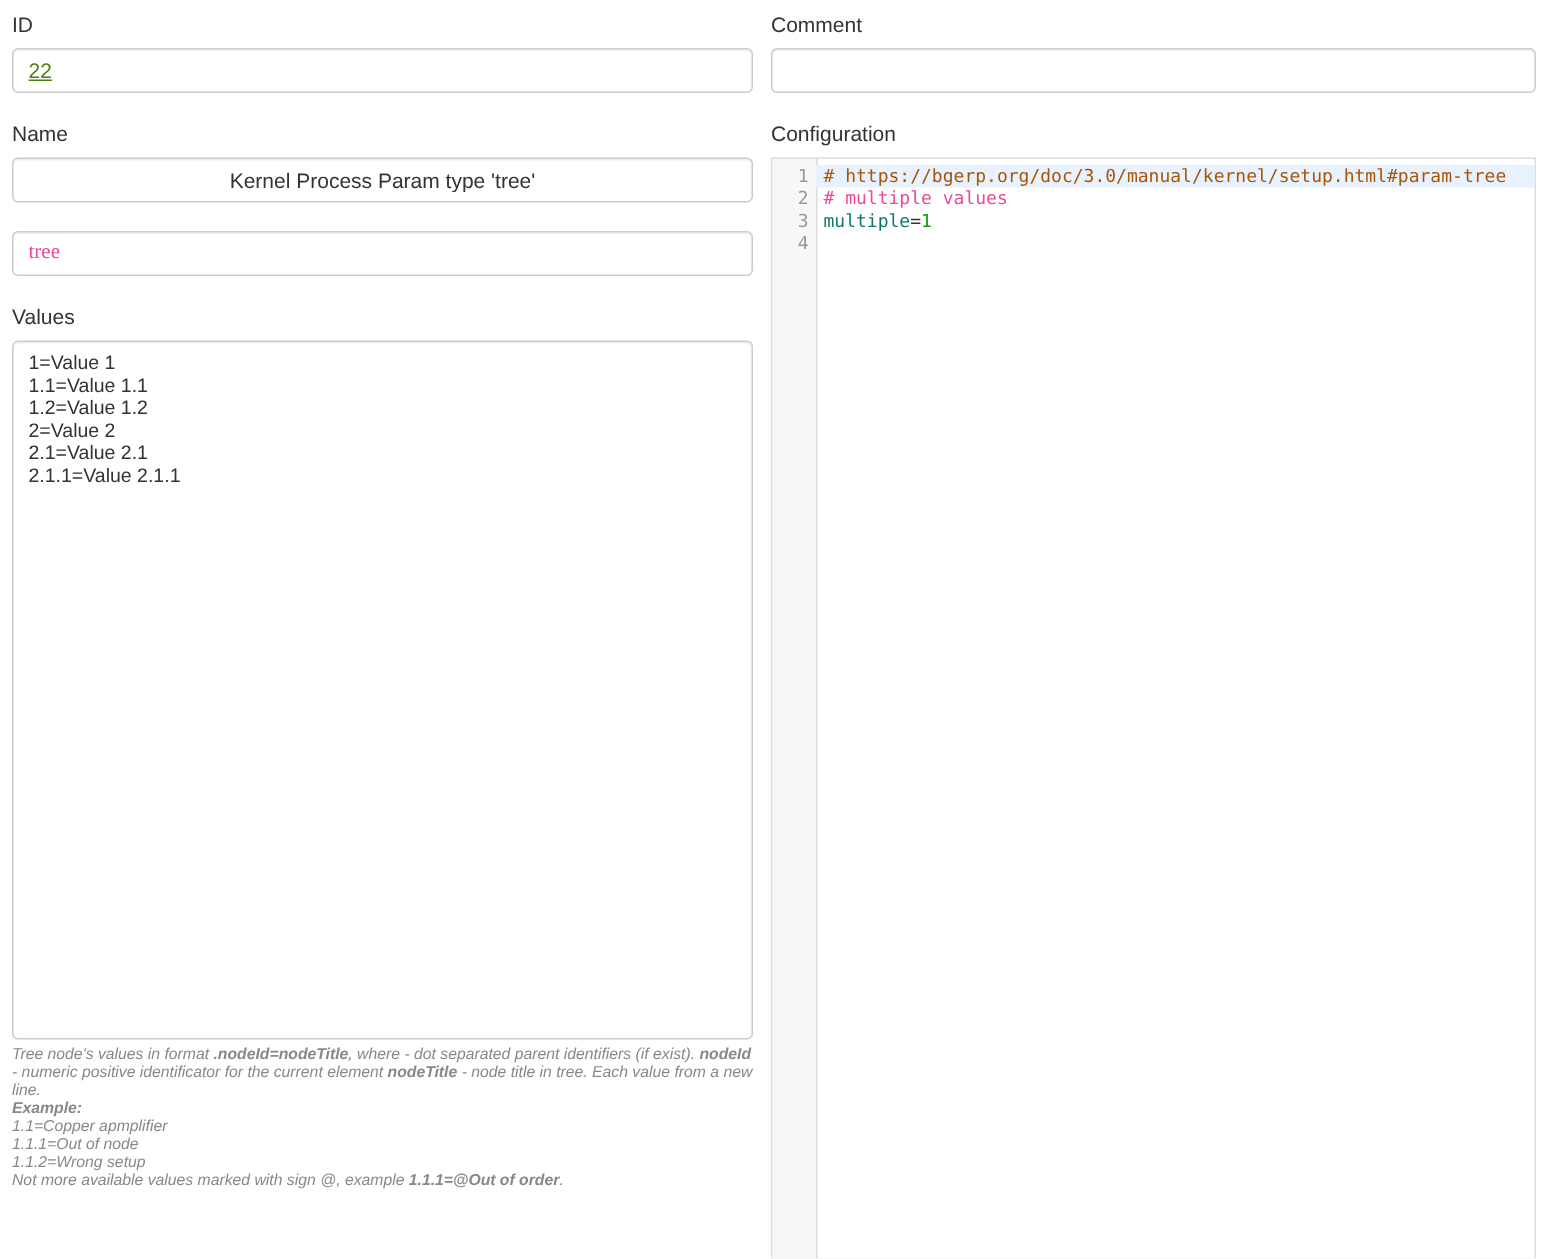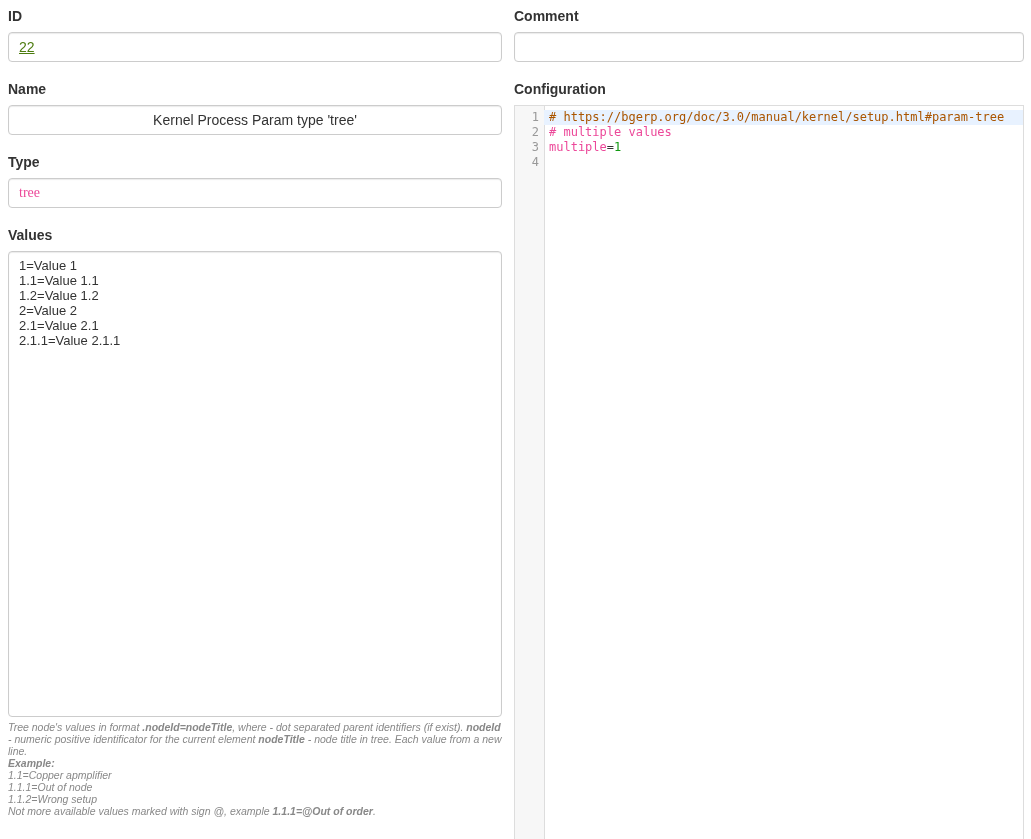--- a/index.html
+++ b/index.html
@@ -11,21 +11,21 @@
   }
   .page {
     display: grid;
     grid-template-columns: 494px 510px;
     column-gap: 12px;
     padding: 8px 7px 0 8px;
   }
   .form-group { margin-bottom: 19px; }
   .form-label {
     display: block;
-    font-size: 14px; font-weight: 700; line-height: 16px;
+    font-size: 14px; font-weight: 400; line-height: 16px;
     color: #333; margin: 0 0 8px 0;
   }
   .text-input {
     display: block; width: 100%; height: 30px;
     padding: 4px 10px;
     font-family: "Liberation Sans", "DejaVu Sans", sans-serif;
     font-size: 14px; color: #555;
     background: #fff;
     border: 1px solid #ccc; border-radius: 4px;
     box-shadow: inset 0 1px 1px rgba(0,0,0,0.08);
@@ -86,21 +86,20 @@
       <label class="form-label">ID</label>
       <input class="text-input muted-dark" type="text" readonly="" value="22" style="">
     </div>
 
     <div class="form-group">
       <label class="form-label">Name</label>
       <input class="text-input dark" type="text" value="Kernel Process Param type 'tree'" style="">
     </div>
 
     <div class="form-group">
-      <label class="form-label">Type</label>
       <input class="text-input muted" type="text" readonly="" value="tree" style="">
     </div>
 
     <div class="form-group values-group">
       <label class="form-label">Values</label>
       <textarea class="values-textarea" spellcheck="false" style="">1=Value 1
 1.1=Value 1.1
 1.2=Value 1.2
 2=Value 2
 2.1=Value 2.1
@@ -131,21 +130,21 @@
             <div class="cm-line active">
               <div class="cm-num">1</div>
               <div class="cm-code"><span style="color: rgb(170, 85, 0);"># https://bgerp.org/doc/3.0/manual/kernel/setup.html#param-tree</span></div>
             </div>
             <div class="cm-line">
               <div class="cm-num">2</div>
               <div class="cm-code"><span style="color: #ec4899;"># multiple values</span></div>
             </div>
             <div class="cm-line">
               <div class="cm-num">3</div>
-              <div class="cm-code"><span style="color: #ec4899;">multiple</span><span style="color: rgb(51, 51, 51);">=</span><span style="color: rgb(17, 153, 17);">1</span></div>
+              <div class="cm-code"><span style="color: #0f766e;">multiple</span><span style="color: rgb(51, 51, 51);">=</span><span style="color: rgb(17, 153, 17);">1</span></div>
             </div>
             <div class="cm-line">
               <div class="cm-num">4</div>
               <div class="cm-code"></div>
             </div>
           </div>
       </div>
     </div>
   </div>
 

